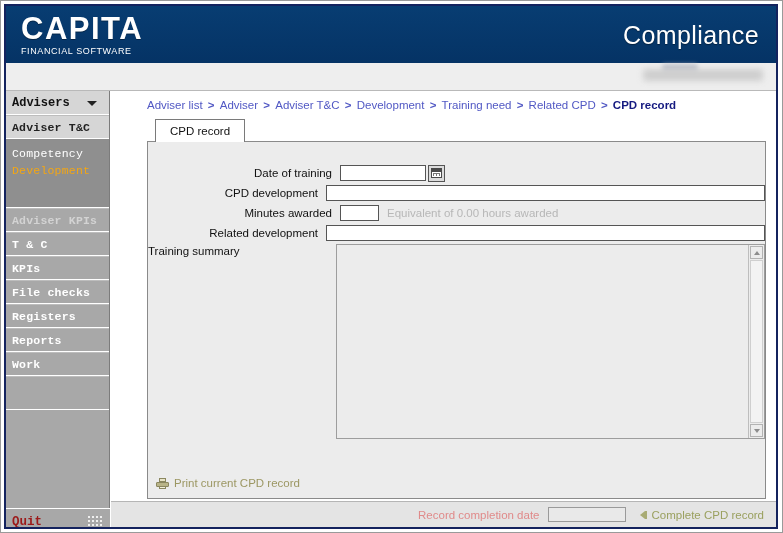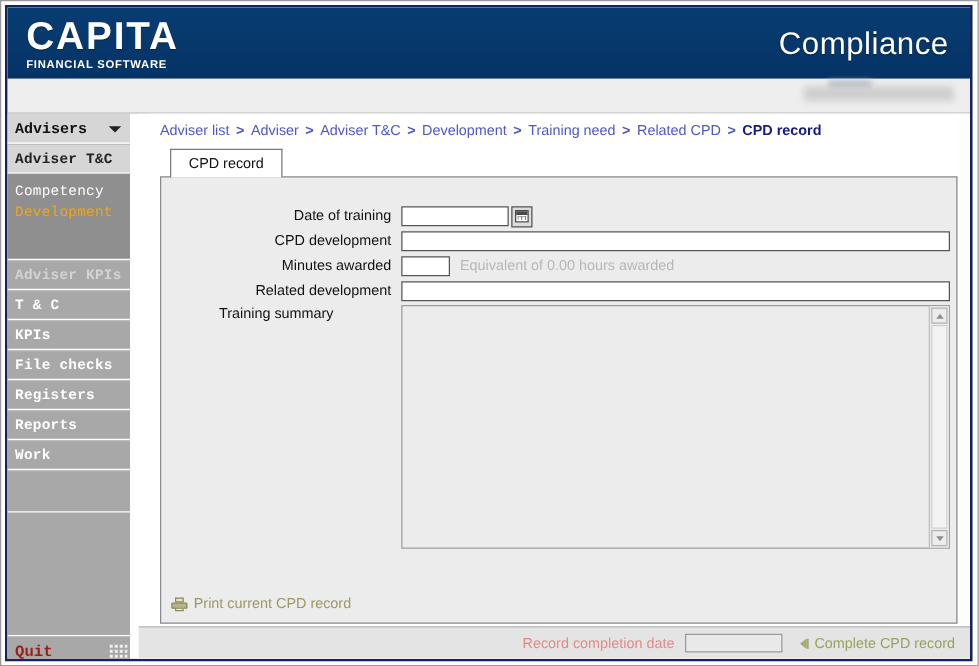--- a/index.html
+++ b/index.html
@@ -47,21 +47,21 @@
     font-size: 31px;
     font-weight: bold;
     letter-spacing: 1.5px;
     color: #ffffff;
     display: block;
     text-shadow: 0 1px 0 rgba(0,0,0,.35);
   }
   .logo-sub {
     display: block;
     font-size: 9px;
-    font-weight: bold;
+    font-weight: normal;
     letter-spacing: 0.6px;
     color: #ffffff;
     margin-top: 3px;
   }
   .banner-title {
     position: absolute;
     right: 17px; top: 15px;
     font-size: 25px;
     color: #ffffff;
     letter-spacing: .4px;
@@ -191,21 +191,21 @@
     right: 8px; top: 6px;
     width: 15px; height: 14px;
     background-image: radial-gradient(#efefef 45%, transparent 46%);
     background-size: 4px 4px;
     background-position: 0 0;
   }
 
   
   .content {
     position: absolute;
-    left: 98px; top: 0;
+    left: 117px; top: 0;
     right: 0; height: 443px;
     background: #ffffff;
     padding-left: 16px;
   }
 
   .breadcrumb {
     padding: 8px 0 8px 8px;
     font-size: 11.5px;
     color: #3a44b3;
     font-weight: bold;
@@ -313,21 +313,21 @@
   .hint {
     font-size: 11.5px;
     color: #b7b7b7;
     margin-left: 8px;
     white-space: nowrap;
   }
 
   .ta-row { display: flex; align-items: flex-start; margin-top: 1px; }
   .ta-label {
     width: 192px;
-    text-align: center;
+    text-align: left;
     padding-right: 8px;
     font-size: 11.5px;
     color: #111111;
     white-space: nowrap;
     padding-top: 1px;
   }
   .ta-wrap {
     position: relative;
     width: 439px;
     height: 195px;

